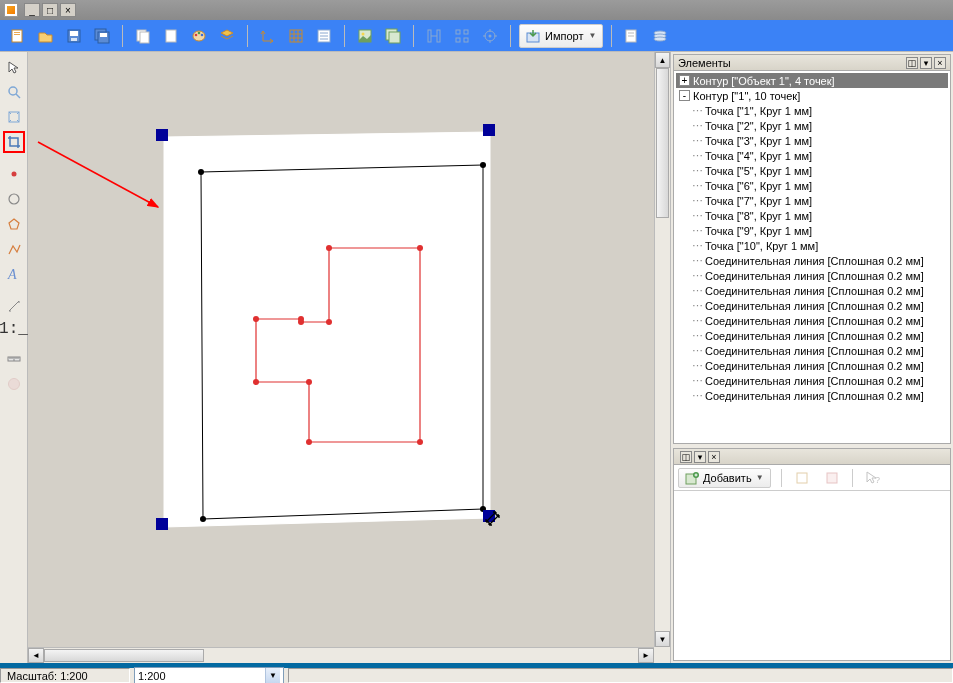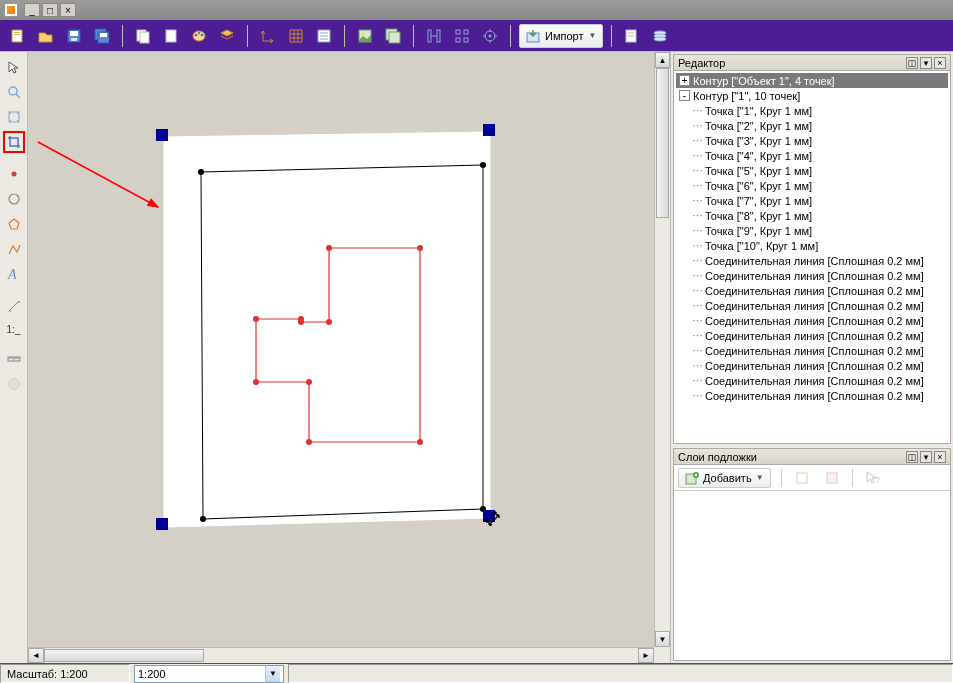--- a/index.html
+++ b/index.html
@@ -33,21 +33,21 @@
   .titlebar .win-btns { display: flex; gap: 2px; }
   .titlebar .win-btn {
     width: 16px; height: 14px;
     background: #d4d0c8; border: 1px solid #888;
     display:flex; align-items:center; justify-content:center;
     font-family: Arial; font-size: 10px; color:#000;
     cursor: default;
   }
   .toolbar {
     height: 32px;
-    background: #4c1d95;
+    background: #3b82f6;
     border-bottom: 1px solid #bbb;
     display: flex; align-items: center;
     padding: 0 6px;
     gap: 4px;
   }
   .tb-sep {
     width: 1px; height: 22px;
     background: #bbb;
     margin: 0 4px;
   }
@@ -80,22 +80,22 @@
   .side-tool {
     width: 22px; height: 22px;
     border: 1px solid transparent;
     display:flex; align-items:center; justify-content:center;
   }
   .side-tool.highlighted {
     border: 2px solid #ff0000;
   }
   .side-txt {
     width: 22px; height: 18px;
-    font-size: 10px; color: #333;
-    display:flex; align-items:center; justify-content:center;
+    font-size: 16px; color: #333;
+    display:flex; align-items:center; justify-content:center;font-family:Liberation Mono, monospace;
   }
 
   .canvas-area {
     flex: 1;
     position: relative;
     background: #d4d0c8;
     border-right: 1px solid #bbb;
   }
   .canvas-scroll-h {
     position:absolute; bottom:0; left:0; right:16px; height:16px;
@@ -199,21 +199,21 @@
   .small-tb {
     width:20px; height:20px;
     display:flex; align-items:center; justify-content:center;
     opacity: 0.5;
   }
   .vline { width:1px; height:18px; background:#ccc; }
 
   .statusbar {
     height: 20px;
     background: #ece9e2;
-    border-top: 1px solid #0369a1;
+    border-top: 5px solid #0369a1;
     display:flex; align-items:center;
     font-size: 11px;
   }
   .status-seg {
     height: 100%; padding: 0 6px;
     display:flex; align-items:center;
     gap:6px;
   }
   .status-sunken {
     border: 1px solid #fff;
@@ -512,21 +512,21 @@
       <div class="arrow-l">◄</div>
       <div class="thumb"></div>
       <div class="arrow-r">►</div>
     </div>
     <div class="canvas-corner"></div>
   </div>
 
   <div class="right-panels">
     <div class="panel" style="flex:0 0 390px">
       <div class="panel-header">
-        <span class="title">Редактор</span>
+        <span class="title">Элементы</span>
         <span class="hbtn">◫</span>
         <span class="hbtn">▾</span>
         <span class="hbtn">×</span>
       </div>
       <div class="tree" id="tree">
           <div class="tree-row selected">
             <span class="tree-indent" style="width: 0px;"></span>
             <span class="tree-expander">+</span>
             <span>Контур ["Объект 1", 4 точек]</span>
           </div>
@@ -633,21 +633,20 @@
           <div class="tree-row">
             <span class="tree-indent" style="width: 16px;"></span>
             <span class="tree-dots">⋯</span>
             <span>Соединительная линия [Сплошная 0.2 мм]</span>
           </div>
         </div>
     </div>
 
     <div class="panel" style="flex:1">
       <div class="panel-header">
-        <span class="title">Слои подложки</span>
         <span class="hbtn">◫</span>
         <span class="hbtn">▾</span>
         <span class="hbtn">×</span>
       </div>
       <div class="layers-body">
         <div class="layers-toolbar">
           <div class="add-btn">
             <svg width="14" height="14">
                 <rect x="1" y="3" width="10" height="10" fill="#d8e8d0" stroke="#6f9f5f"></rect>
                 <circle cx="11" cy="4" r="3" fill="#4c9a4c"></circle>

